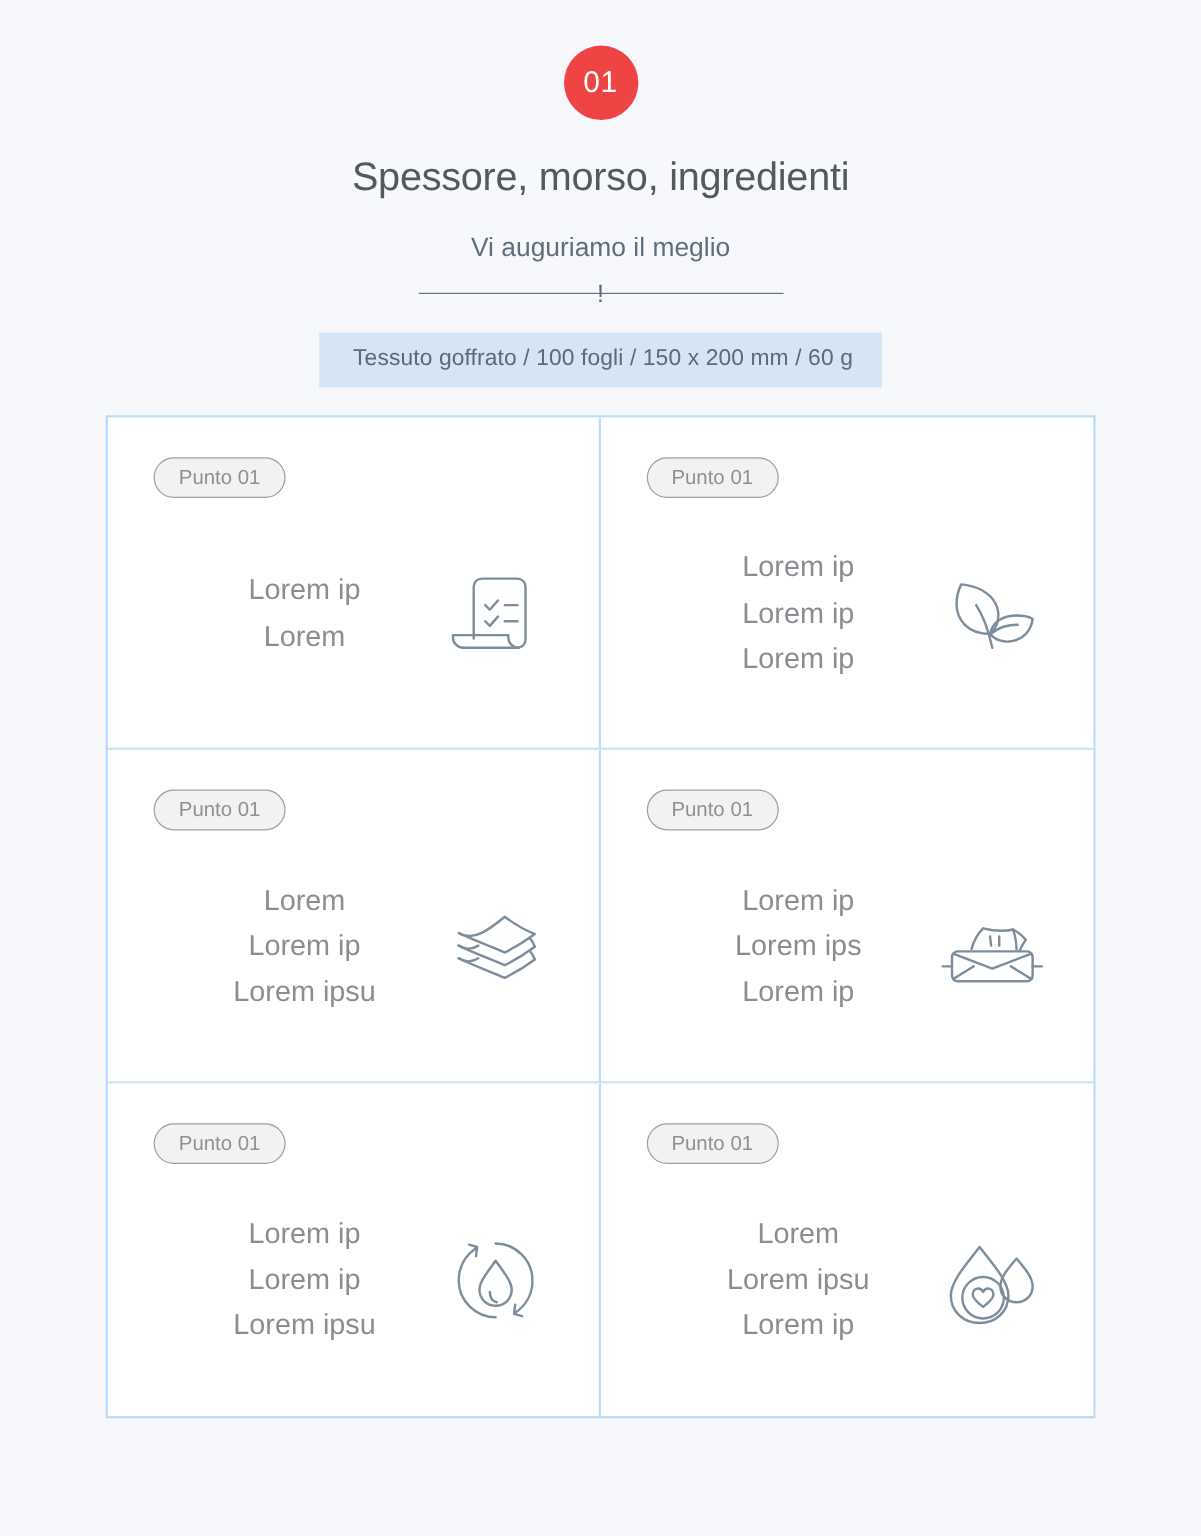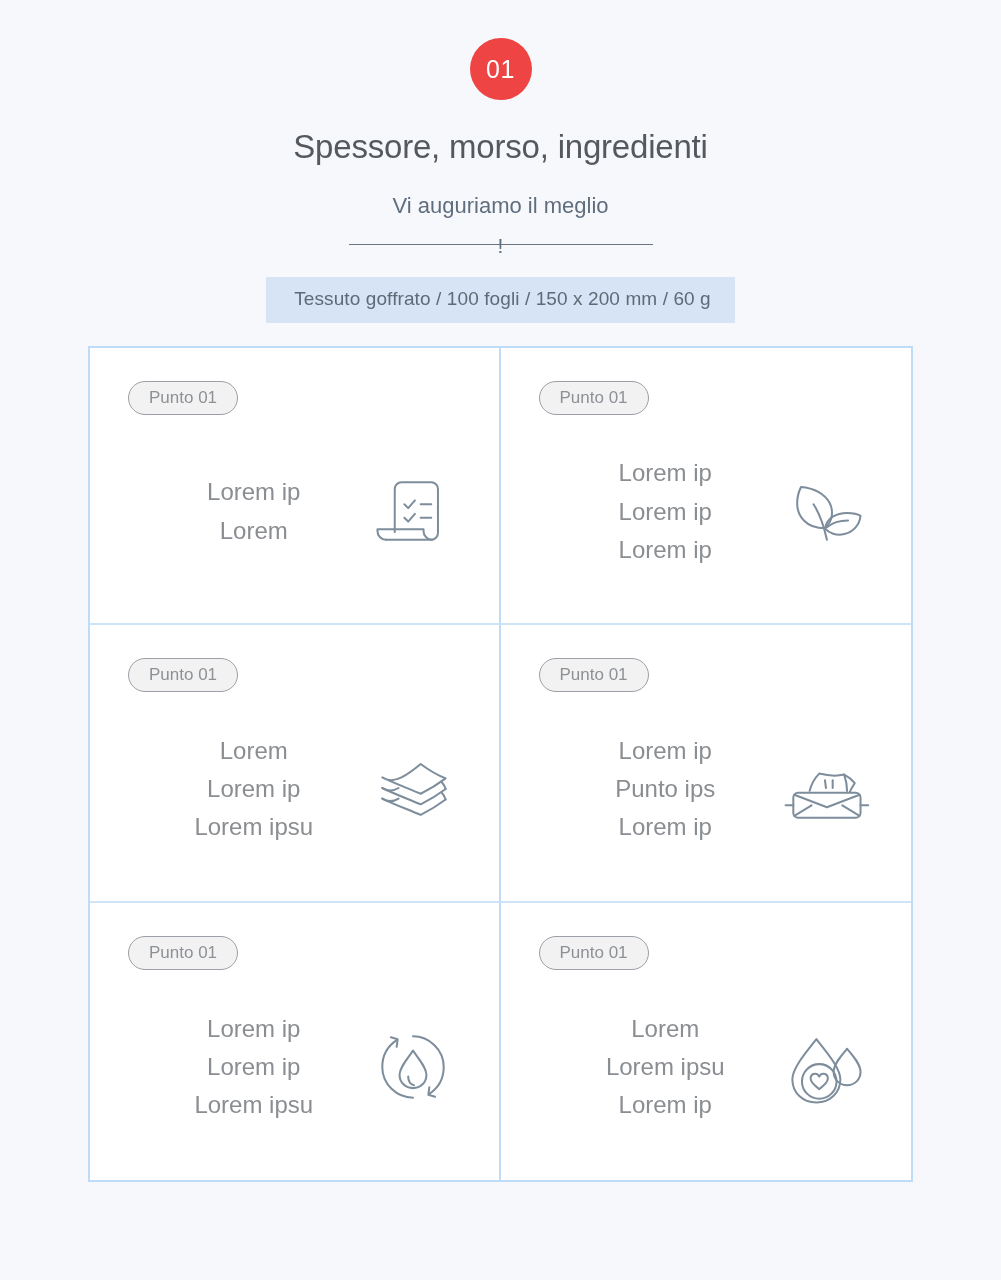--- a/index.html
+++ b/index.html
@@ -264,21 +264,21 @@
         </svg>
       </div>
     </div>
   </div>
 
   <div class="feature-cell">
     <div class="point-pill">Punto 01</div>
     <div class="cell-body">
       <div class="cell-lines">
         <div class="cell-line">Lorem ip</div>
-        <div class="cell-line">Punto ips</div>
+        <div class="cell-line">Lorem ips</div>
         <div class="cell-line">Lorem ip</div>
       </div>
       <div class="cell-icon">
         <svg viewBox="0 0 100 100">
           <path class="ico" d="M34 53 C36 45 40 39 44 35 C52 37 62 38 70 36 C72 42 73 48 73 53"></path>
           <path class="ico" d="M70 36 C74 38 78 41 81 45 C79 48 77 51 76 54"></path>
           <line class="ico" x1="50" y1="42" x2="51" y2="50"></line>
           <line class="ico" x1="58" y1="42" x2="58" y2="50"></line>
           <path class="ico" d="M22 55 h60 a5 5 0 0 1 5 5 v16 a5 5 0 0 1 -5 5 H22 a5 5 0 0 1 -5 -5 V60 a5 5 0 0 1 5 -5 Z"></path>
           <polyline class="ico" points="18,57 52,70 86,57"></polyline>

